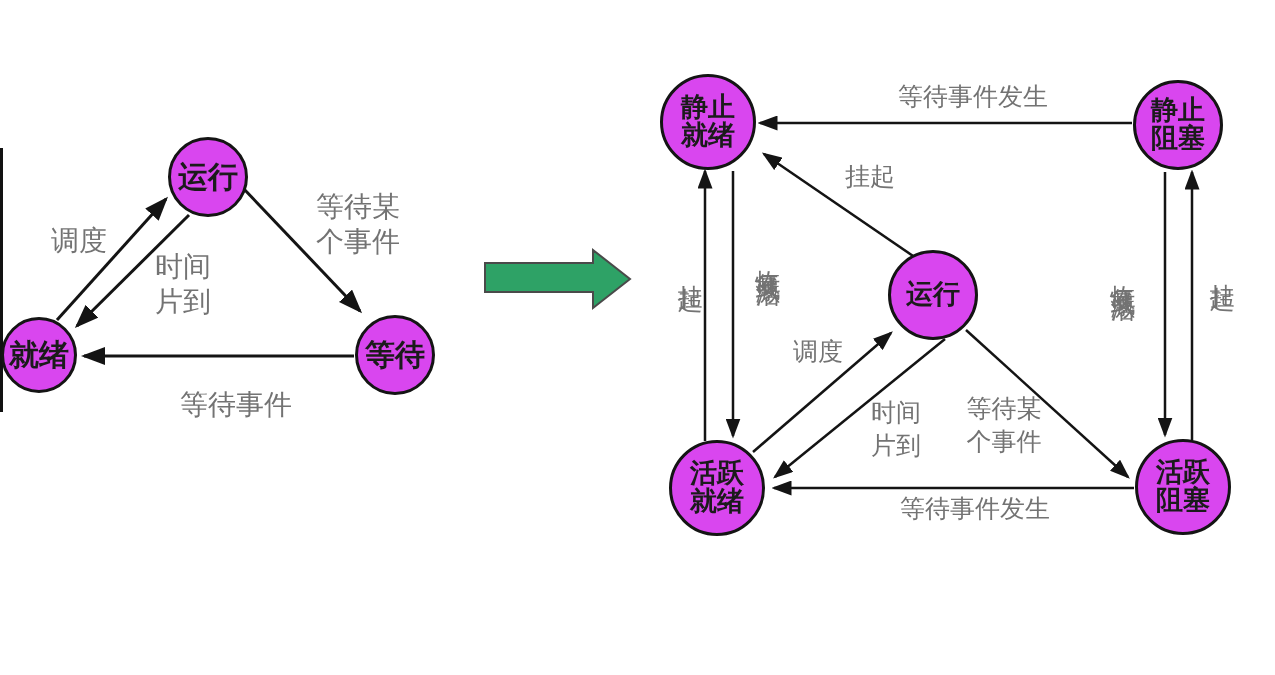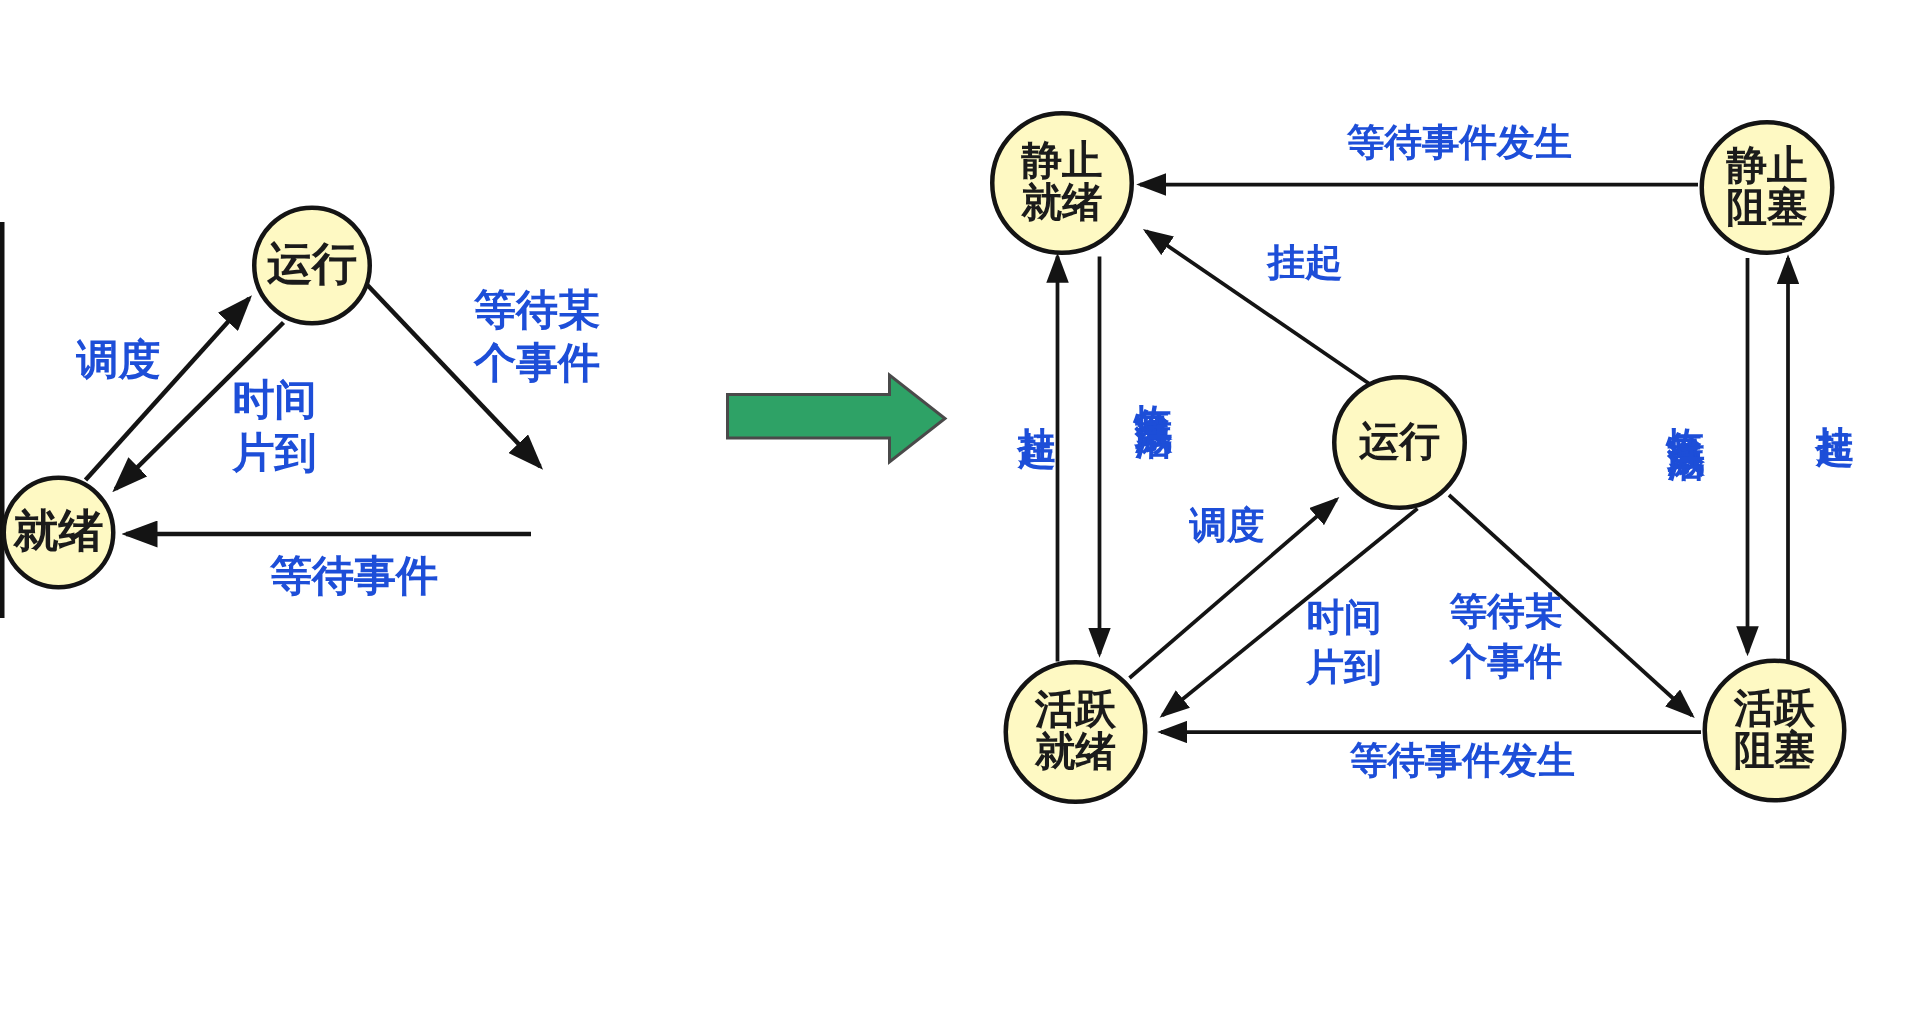--- a/index.html
+++ b/index.html
@@ -11,39 +11,39 @@
     overflow: hidden;
     font-family: "Liberation Sans", sans-serif;
     color: #1b1b1b;
   }
   .layer { position: absolute; left: 0; top: 0; }
   .node {
     position: absolute;
     box-sizing: border-box;
     border: 3px solid #141414;
     border-radius: 50%;
-    background: #fef9c3;
+    background: #d946ef;
     display: flex;
     flex-direction: column;
     align-items: center;
     justify-content: center;
     font-weight: bold;
     line-height: 1.02;
     text-align: center;
     white-space: nowrap;
   }
   .node-l { font-size: 30px; }
   .node-r { font-size: 27px; }
   .lbl {
     position: absolute;
     transform: translate(-50%, -50%);
-    font-weight: bold;
+    font-weight: normal;
     text-align: center;
     white-space: nowrap;
-    color: #1d4ed8;
+    color: #737373;
   }
   .lbl-l { font-size: 28px; line-height: 35px; }
   .lbl-r { font-size: 25px; line-height: 33px; }
   .vlbl {
     writing-mode: vertical-rl;
     text-orientation: upright;
     letter-spacing: 3px;
   }
   .lbl span { display: block; }
 </style>
@@ -83,31 +83,34 @@
 
     <polygon points="485,263 593,263 593,250 630,279 593,308 593,292 485,292" stroke="#4a4a4a" stroke-width="2" fill="#2ea266"></polygon>
   </svg>
 
   <div class="node node-l" style="left:168px; top:137px; width:80px; height:80px;">
     <span>运行</span>
   </div>
   <div class="node node-l" style="left:1px; top:317px; width:76px; height:76px;">
     <span>就绪</span>
   </div>
+  <div class="node node-l" style="left:355px; top:315px; width:80px; height:80px;">
+    <span>等待</span>
+  </div>
 
   <div class="lbl lbl-l" style="left:79px; top:240px;">调度</div>
   <div class="lbl lbl-l" style="left:183px; top:284px;">
     <span>时间</span>
     <span>片到</span>
   </div>
   <div class="lbl lbl-l" style="left:358px; top:224px;">
     <span>等待某</span>
     <span>个事件</span>
   </div>
-  <div class="lbl lbl-l" style="left:236px; top:384px;">
+  <div class="lbl lbl-l" style="left:236px; top:404px;">
     <span>等待事件</span>
   </div>
 
   <div class="node node-r" style="left:660px; top:74px; width:96px; height:96px;">
     <span>静止</span>
     <span>就绪</span>
   </div>
   <div class="node node-r" style="left:1133px; top:80px; width:90px; height:90px;">
     <span>静止</span>
     <span>阻塞</span>

